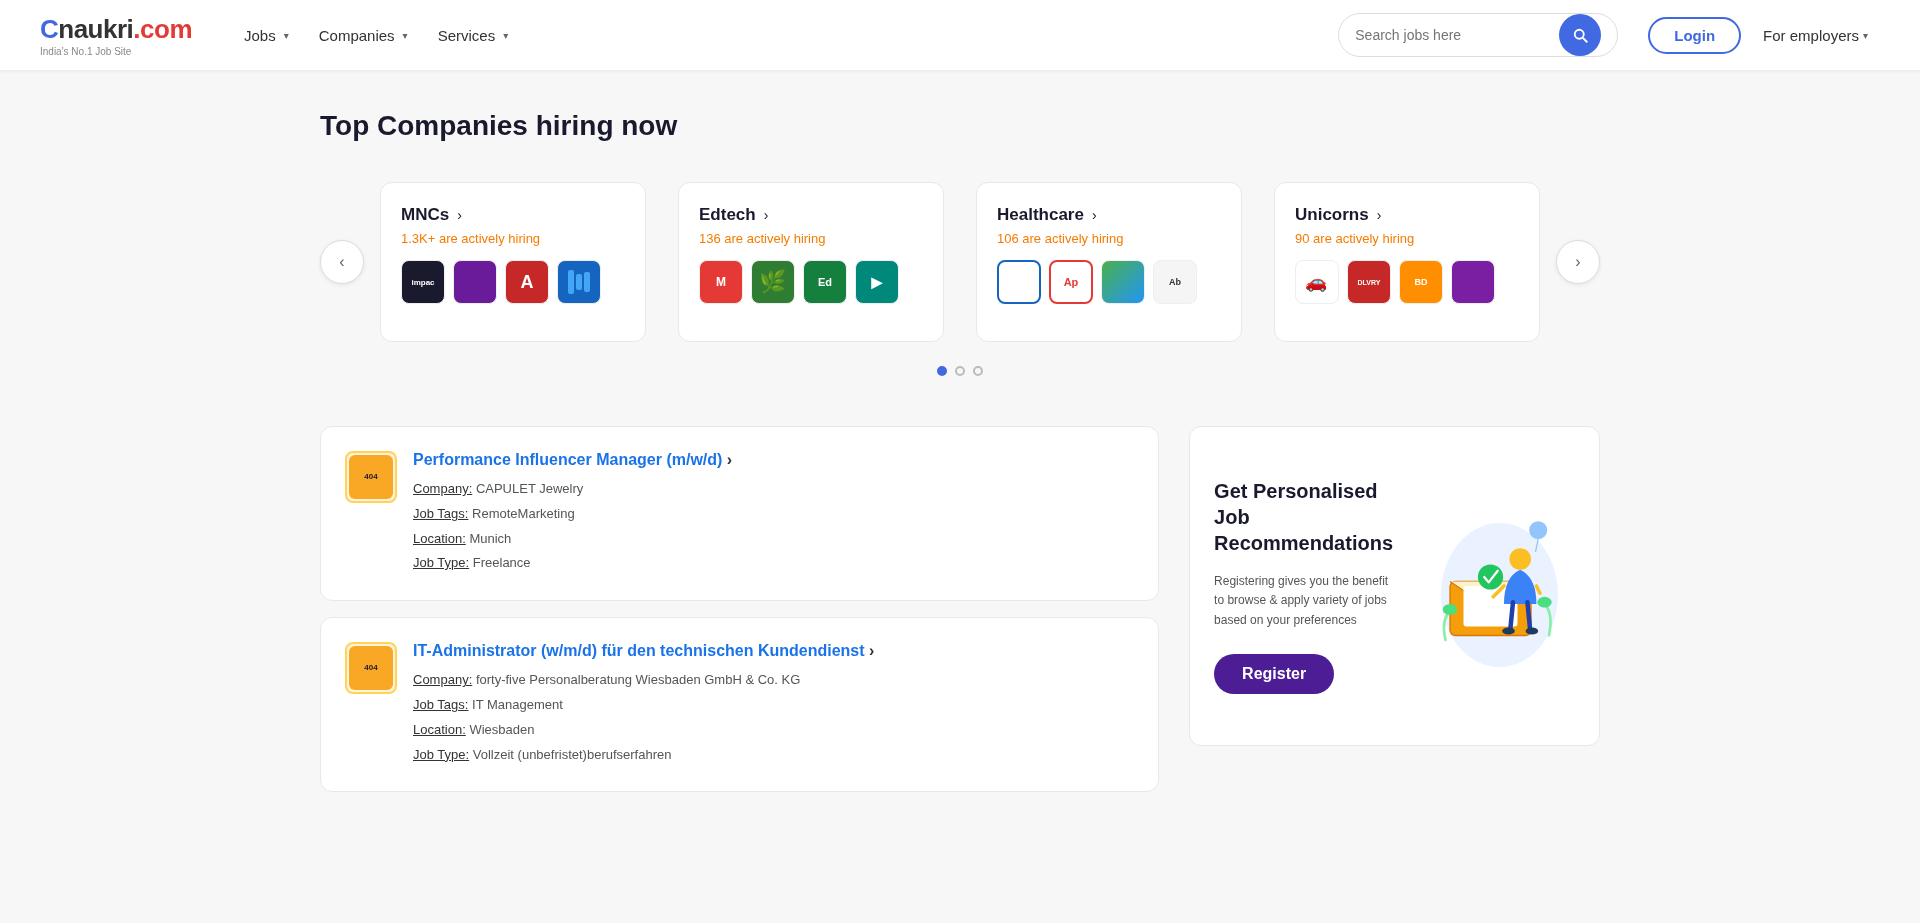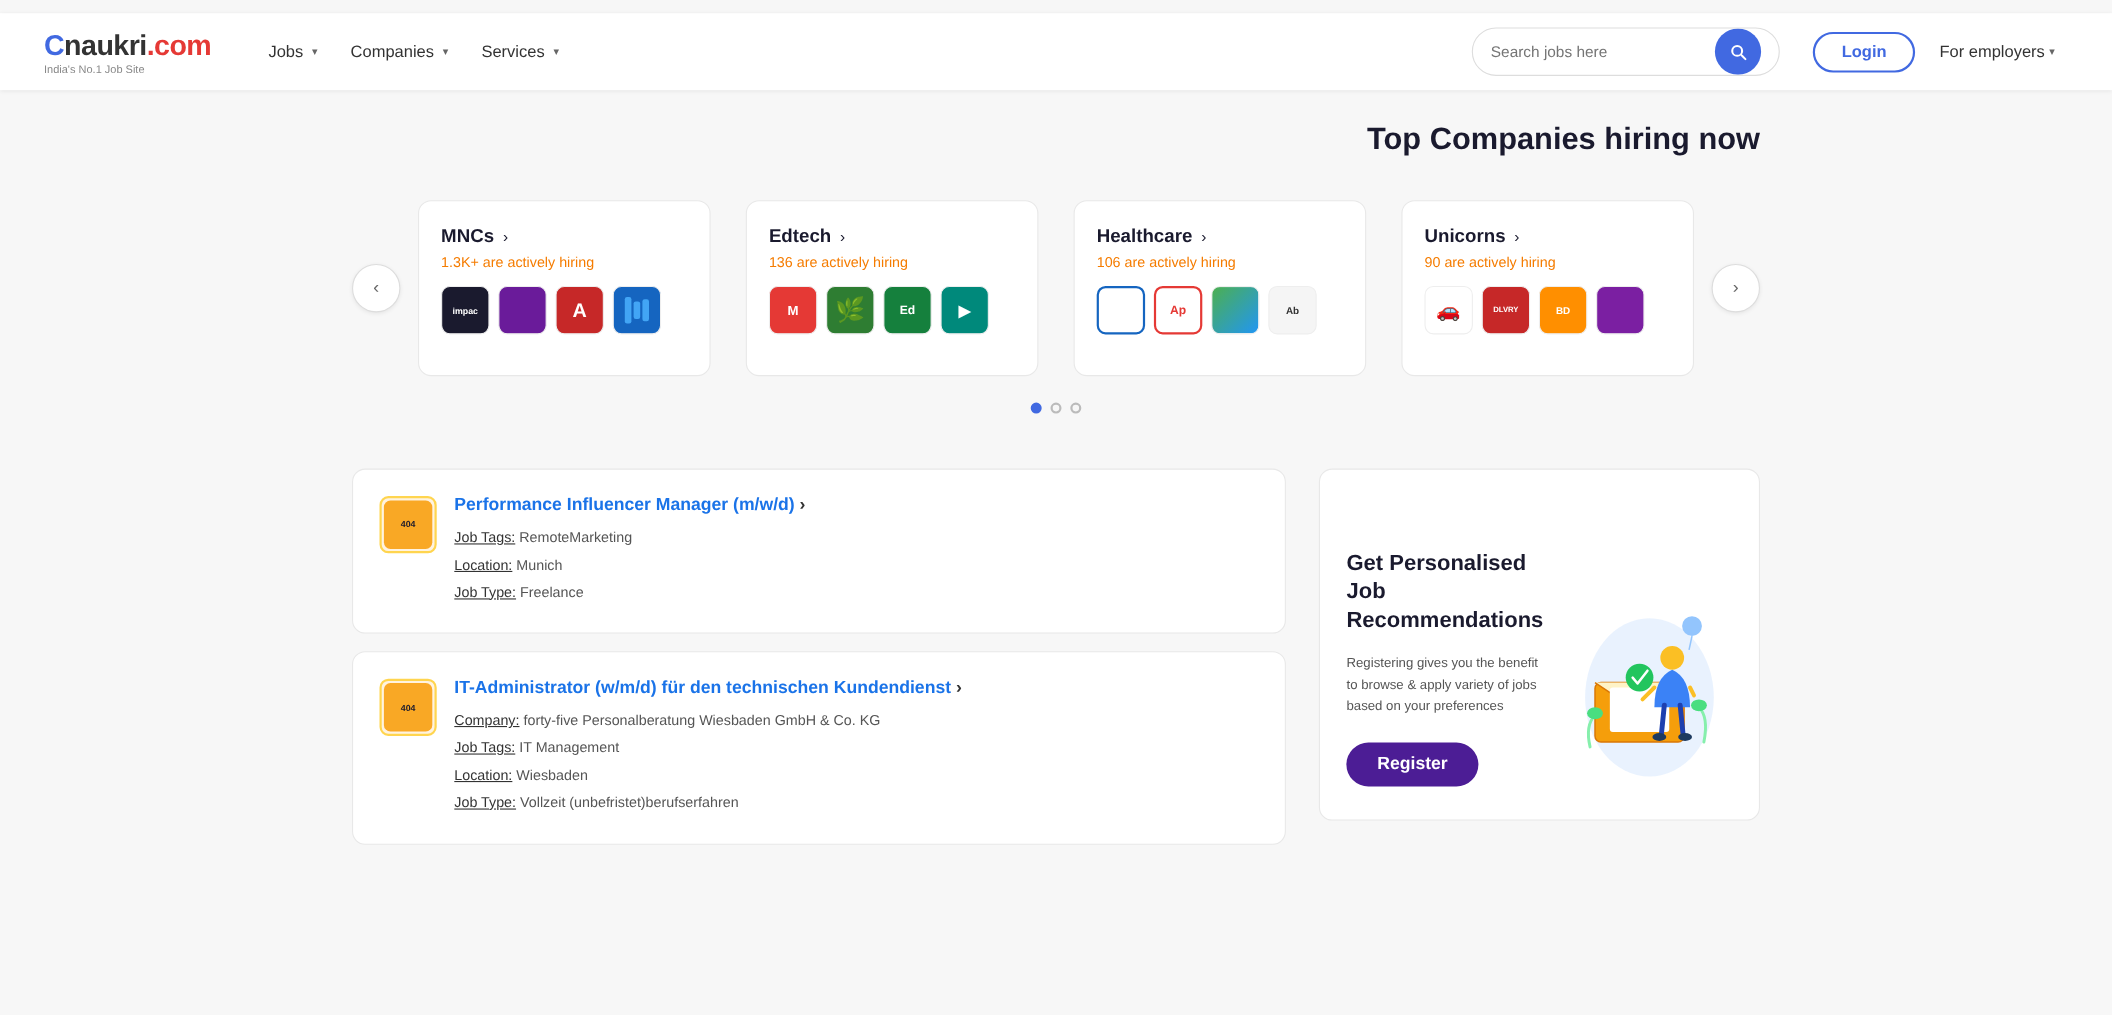--- a/index.html
+++ b/index.html
@@ -7,21 +7,21 @@
 
     
     .navbar {
       display: flex;
       align-items: center;
       background: #fff;
       padding: 0 40px;
       height: 70px;
       box-shadow: 0 1px 4px rgba(0,0,0,0.08);
       position: sticky;
-      top: 12px;
+      top: 0;
       z-index: 100;
     }
     .logo-area {
       display: flex;
       flex-direction: column;
       align-items: flex-start;
       margin-right: 40px;
     }
     .logo-text {
       font-size: 26px;
@@ -114,21 +114,21 @@
 
     
     .main-content {
       max-width: 1400px;
       margin: 0 auto;
       padding: 40px 60px 40px;
     }
 
     
     .section-title {
-      text-align: right;
+      text-align: left;
       font-size: 28px;
       font-weight: 700;
       color: #1a1a2e;
       margin-bottom: 40px;
     }
 
     .carousel-container {
       display: flex;
       align-items: center;
       gap: 16px;
@@ -291,22 +291,22 @@
     .job-meta span.value { color: #1a73e8; }
 
     
     .rec-sidebar {
       flex: 0 0 380px;
       background: #fff;
       border-radius: 12px;
       border: 1.5px solid #e8e8e8;
       padding: 30px 24px;
       display: flex;
-      gap: 2px;
-      align-items: flex-end;
+      gap: 12px;
+      align-items: center;
       min-height: 320px;
     }
     .rec-content { flex: 1; padding-right: 10px; }
     .rec-title {
       font-size: 20px;
       font-weight: 700;
       color: #1a1a2e;
       margin-bottom: 16px;
       line-height: 1.3;
     }
@@ -487,20 +487,25 @@
       <div class="job-card">
         <div class="job-logo">
           <div class="job-logo-inner">404</div>
         </div>
         <div class="job-info">
           <div class="job-title">
             <span>Performance Influencer Manager (m/w/d)</span>
             <span class="arrow"> ›</span>
           </div>
           <div class="job-meta">
+            <span class="label">Company:</span>
+            <span class="value"> </span>
+            <span>CAPULET Jewelry</span>
+          </div>
+          <div class="job-meta">
             <span class="label">Job Tags:</span>
             <span> </span>
             <span>RemoteMarketing</span>
           </div>
           <div class="job-meta">
             <span class="label">Location:</span>
             <span> </span>
             <span>Munich</span>
           </div>
           <div class="job-meta">

